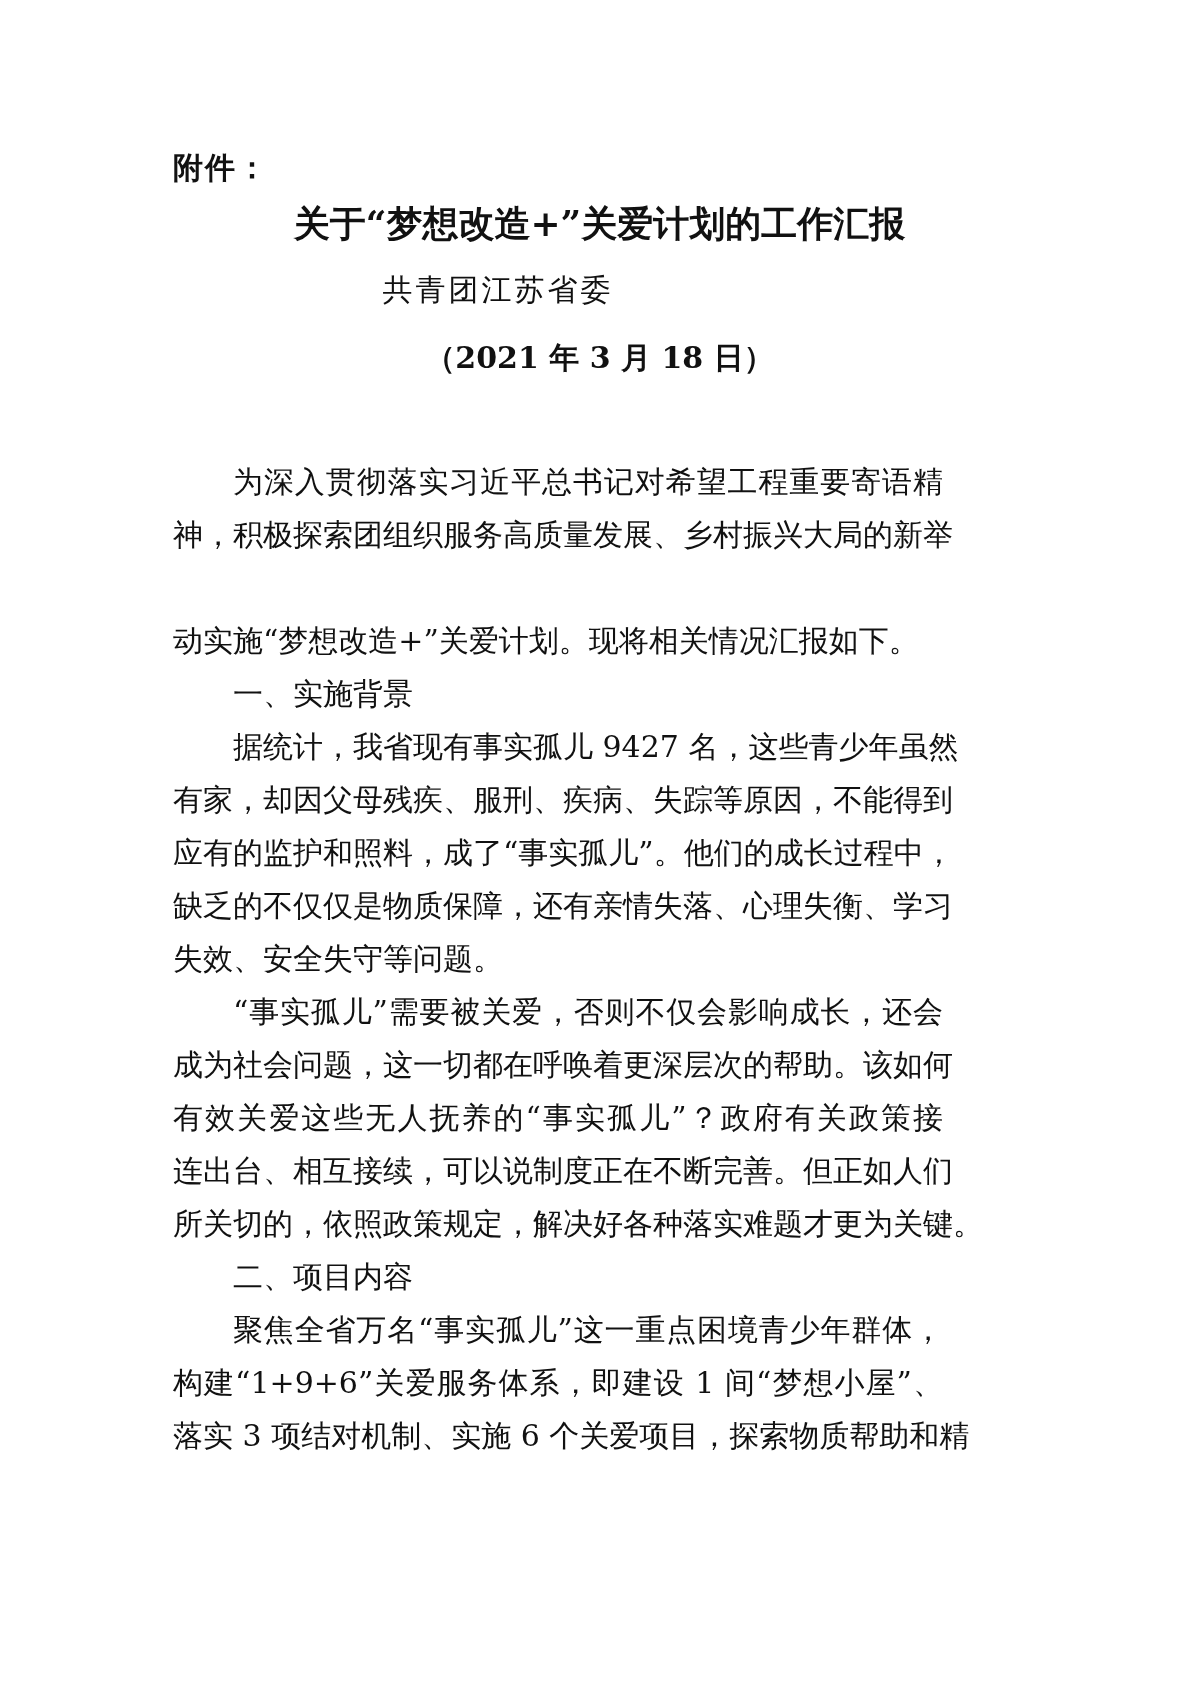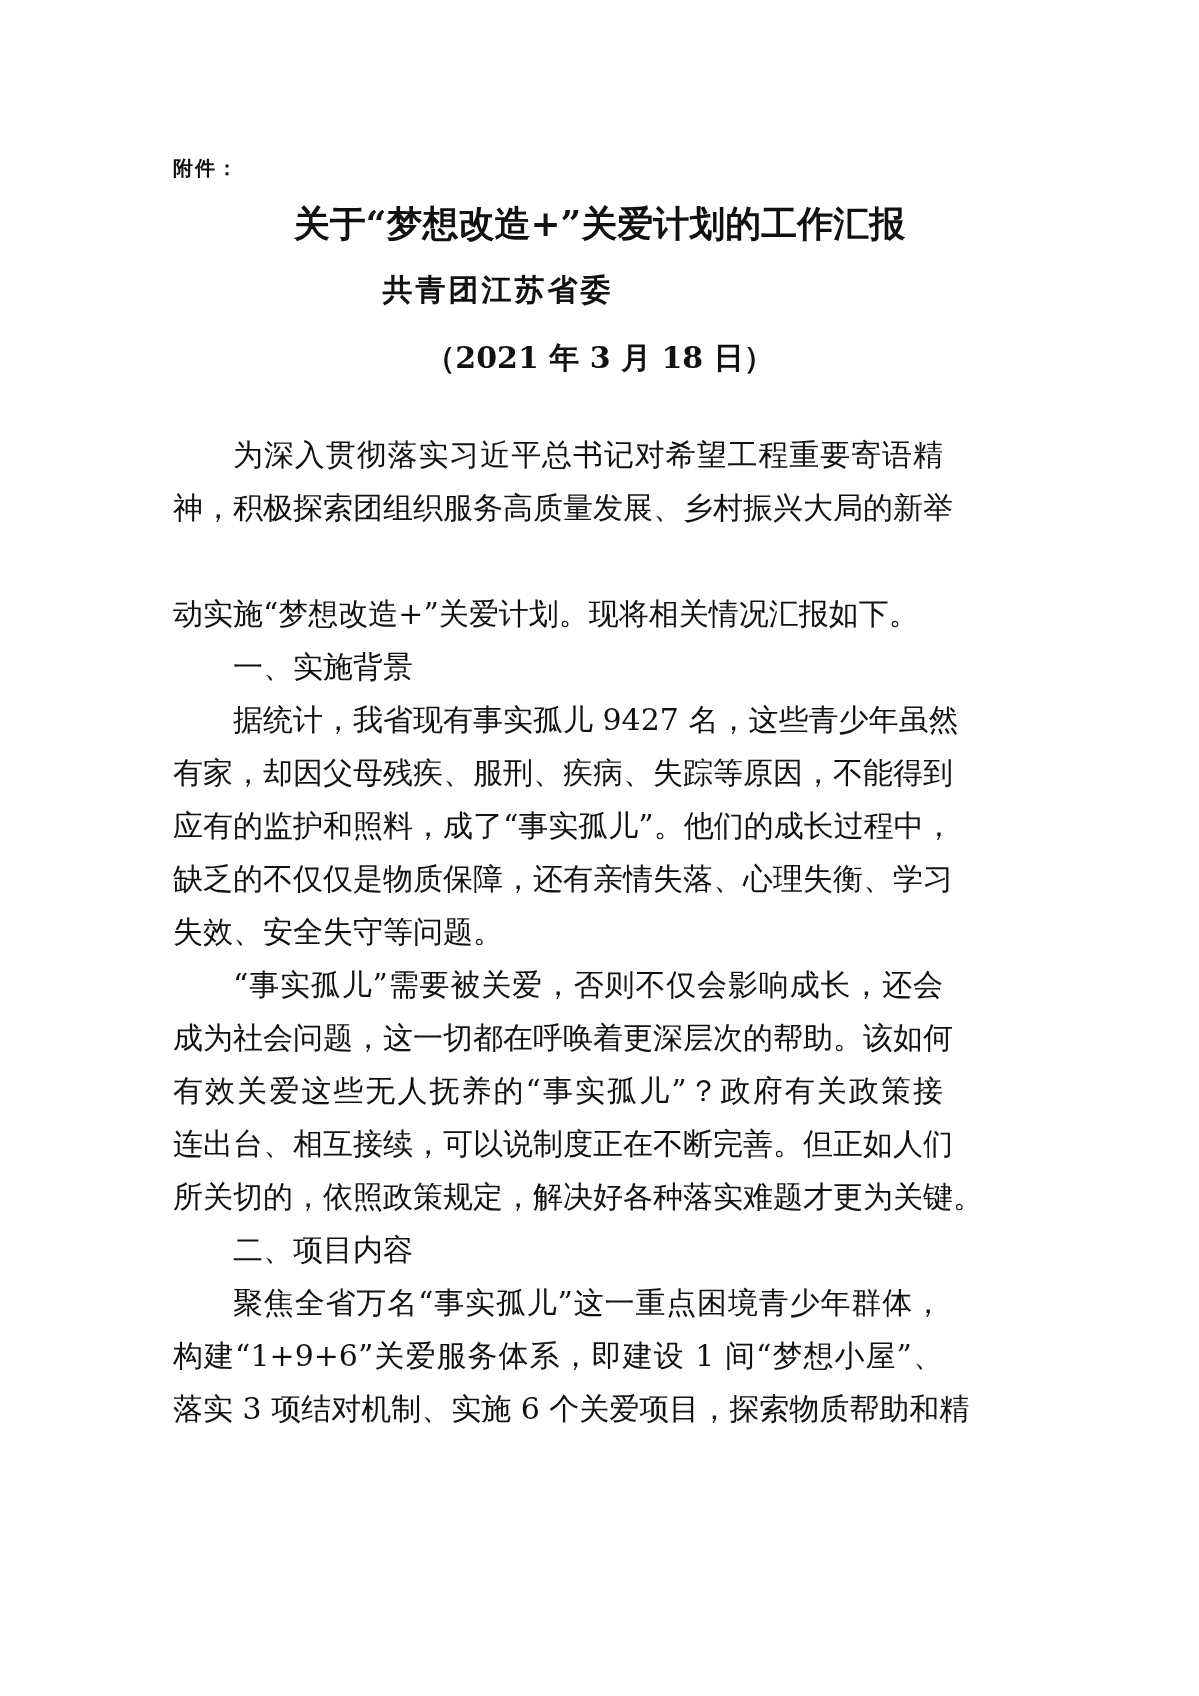--- a/index.html
+++ b/index.html
@@ -1,22 +1,22 @@
 <!DOCTYPE html>
 <html><head>
   <meta charset="utf-8">
   <style>
     html, body { margin: 0; padding: 0; background: #ffffff; }
     body { width: 1199px; height: 1696px; position: relative; overflow: hidden; }
     .page { position: absolute; left: 0; top: 0; width: 1199px; height: 1696px; background: #ffffff; color: #111111; }
-    .attach { position: absolute; left: 173px; top: 146px; font-family: "DejaVu Serif", serif; font-weight: bold; font-size: 20px; letter-spacing: 2px; line-height: 44px; }
+    .attach { position: absolute; left: 173px; top: 146px; font-family: "DejaVu Serif", serif; font-weight: bold; font-size: 30px; letter-spacing: 2px; line-height: 44px; }
     .title { position: absolute; left: 0; width: 1199px; text-align: center; top: 198px; font-family: "DejaVu Serif", serif; font-weight: bold; font-size: 36px; line-height: 50px; }
-    .org { position: absolute; left: 0; width: 996px; text-align: center; top: 268px; font-family: "DejaVu Serif", serif; font-weight: bold; font-size: 30px; letter-spacing: 3px; line-height: 44px; }
+    .org { position: absolute; left: 0; width: 996px; text-align: center; top: 268px; font-family: "DejaVu Serif", serif; font-weight: normal; font-size: 30px; letter-spacing: 3px; line-height: 44px; }
     .date { position: absolute; left: 0; width: 1199px; text-align: center; top: 328px; font-family: "DejaVu Serif", serif; font-weight: bold; font-size: 30px; line-height: 44px; margin-top: 8px; }
-    .line { position: absolute; left: 173px; width: 770px; font-family: "DejaVu Serif", serif; font-size: 30px; line-height: 40px; white-space: nowrap; text-align: justify; text-align-last: justify; }
+    .line { position: absolute; left: 173px; width: 770px; font-family: "DejaVu Serif", serif; font-size: 30px; line-height: 40px; white-space: nowrap; text-align: justify; text-align-last: justify; margin-top: 27px; }
     .line.indent { left: 233px; width: 710px; }
     .line.last { text-align-last: left; }
   </style>
 </head>
 <body>
 
 <div class="page">
   <div class="attach">附件：</div>
   <div class="title">关于“梦想改造+”关爱计划的工作汇报</div>
   <div class="org">共青团江苏省委</div>

